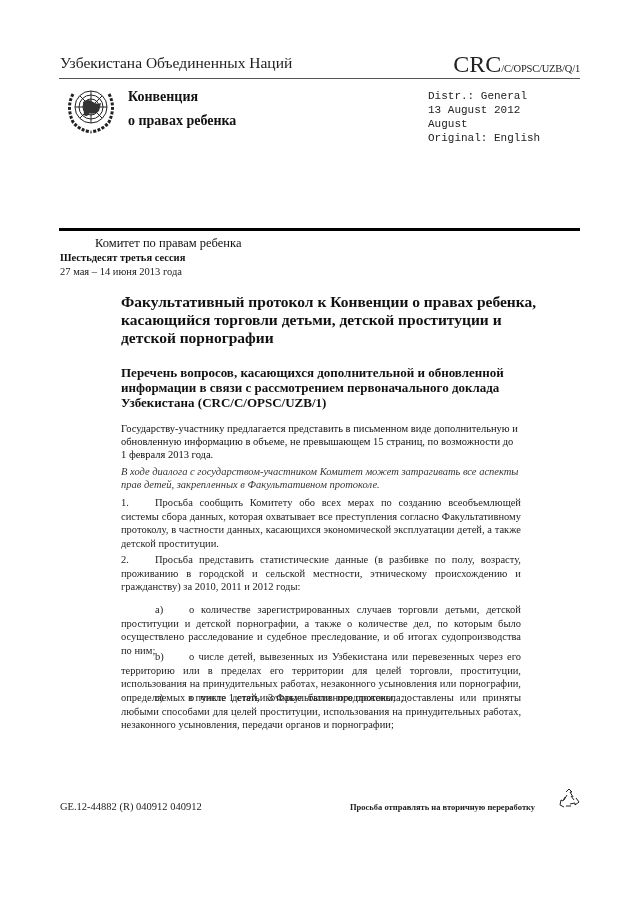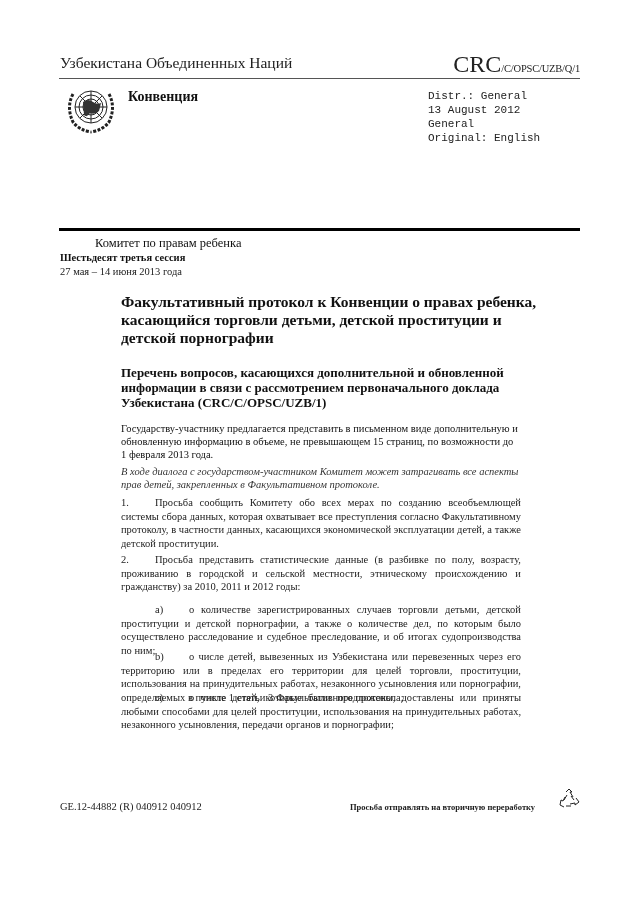--- a/index.html
+++ b/index.html
@@ -48,26 +48,27 @@
     <line x1="12" y1="27" x2="44" y2="27"></line>
     <line x1="17" y1="16" x2="39" y2="38"></line>
     <line x1="39" y1="16" x2="17" y2="38"></line>
   </g>
   <path d="M20 22 q5 -4 10 0 q4 3 8 1 l-2 8 q-4 4 -9 2 q-3 5 -6 2 z" fill="#333"></path>
   <path d="M10 14 q-7 13 0 28 q6 8 18 10 M46 14 q7 13 0 28 q-6 8 -18 10" fill="none" stroke="#222" stroke-width="3" stroke-dasharray="3 1.5"></path>
 </svg>
 
 <div class="abs body-title">
   <div>Конвенция</div>
+  <div>о правах ребенка</div>
 </div>
 
 <div class="abs distr">
   <div>Distr.: General</div>
   <div>13 August 2012</div>
-  <div>General</div>
+  <div>August</div>
   <div>Original: English</div>
 </div>
 
 <div class="abs rule-thick"></div>
 
 <div class="abs committee">Комитет по правам ребенка</div>
 <div class="abs session">Шестьдесят третья сессия</div>
 <div class="abs dates">27 мая – 14 июня 2013 года</div>
 
 <div class="abs main-title">Факультативный протокол к Конвенции о правах ребенка, касающийся торговли детьми, детской проституции и детской порнографии</div>

